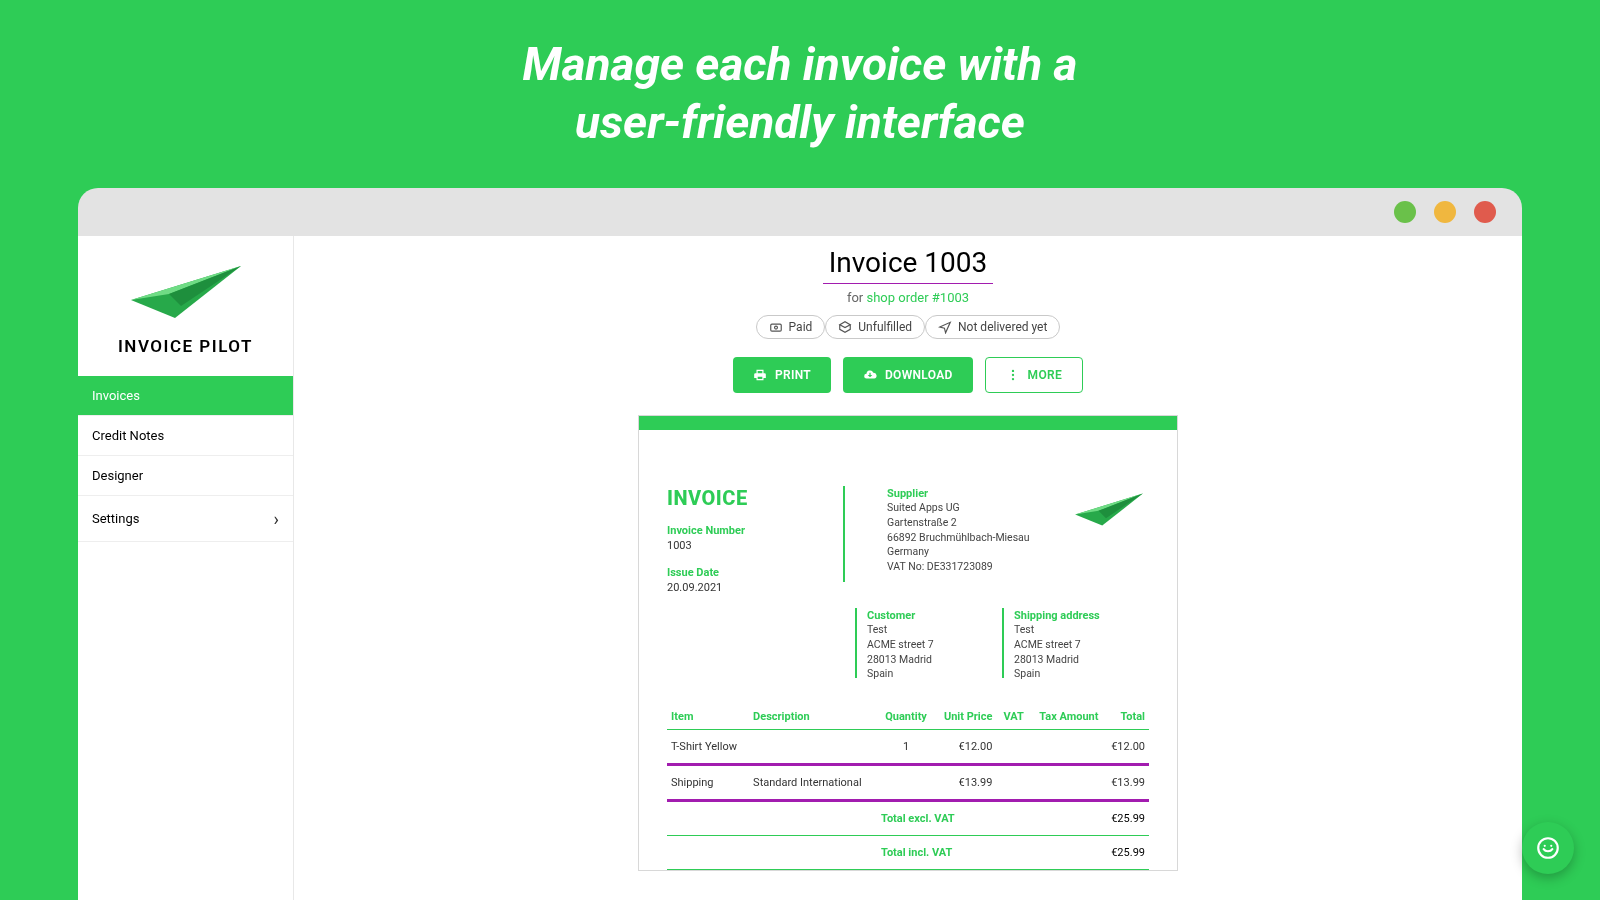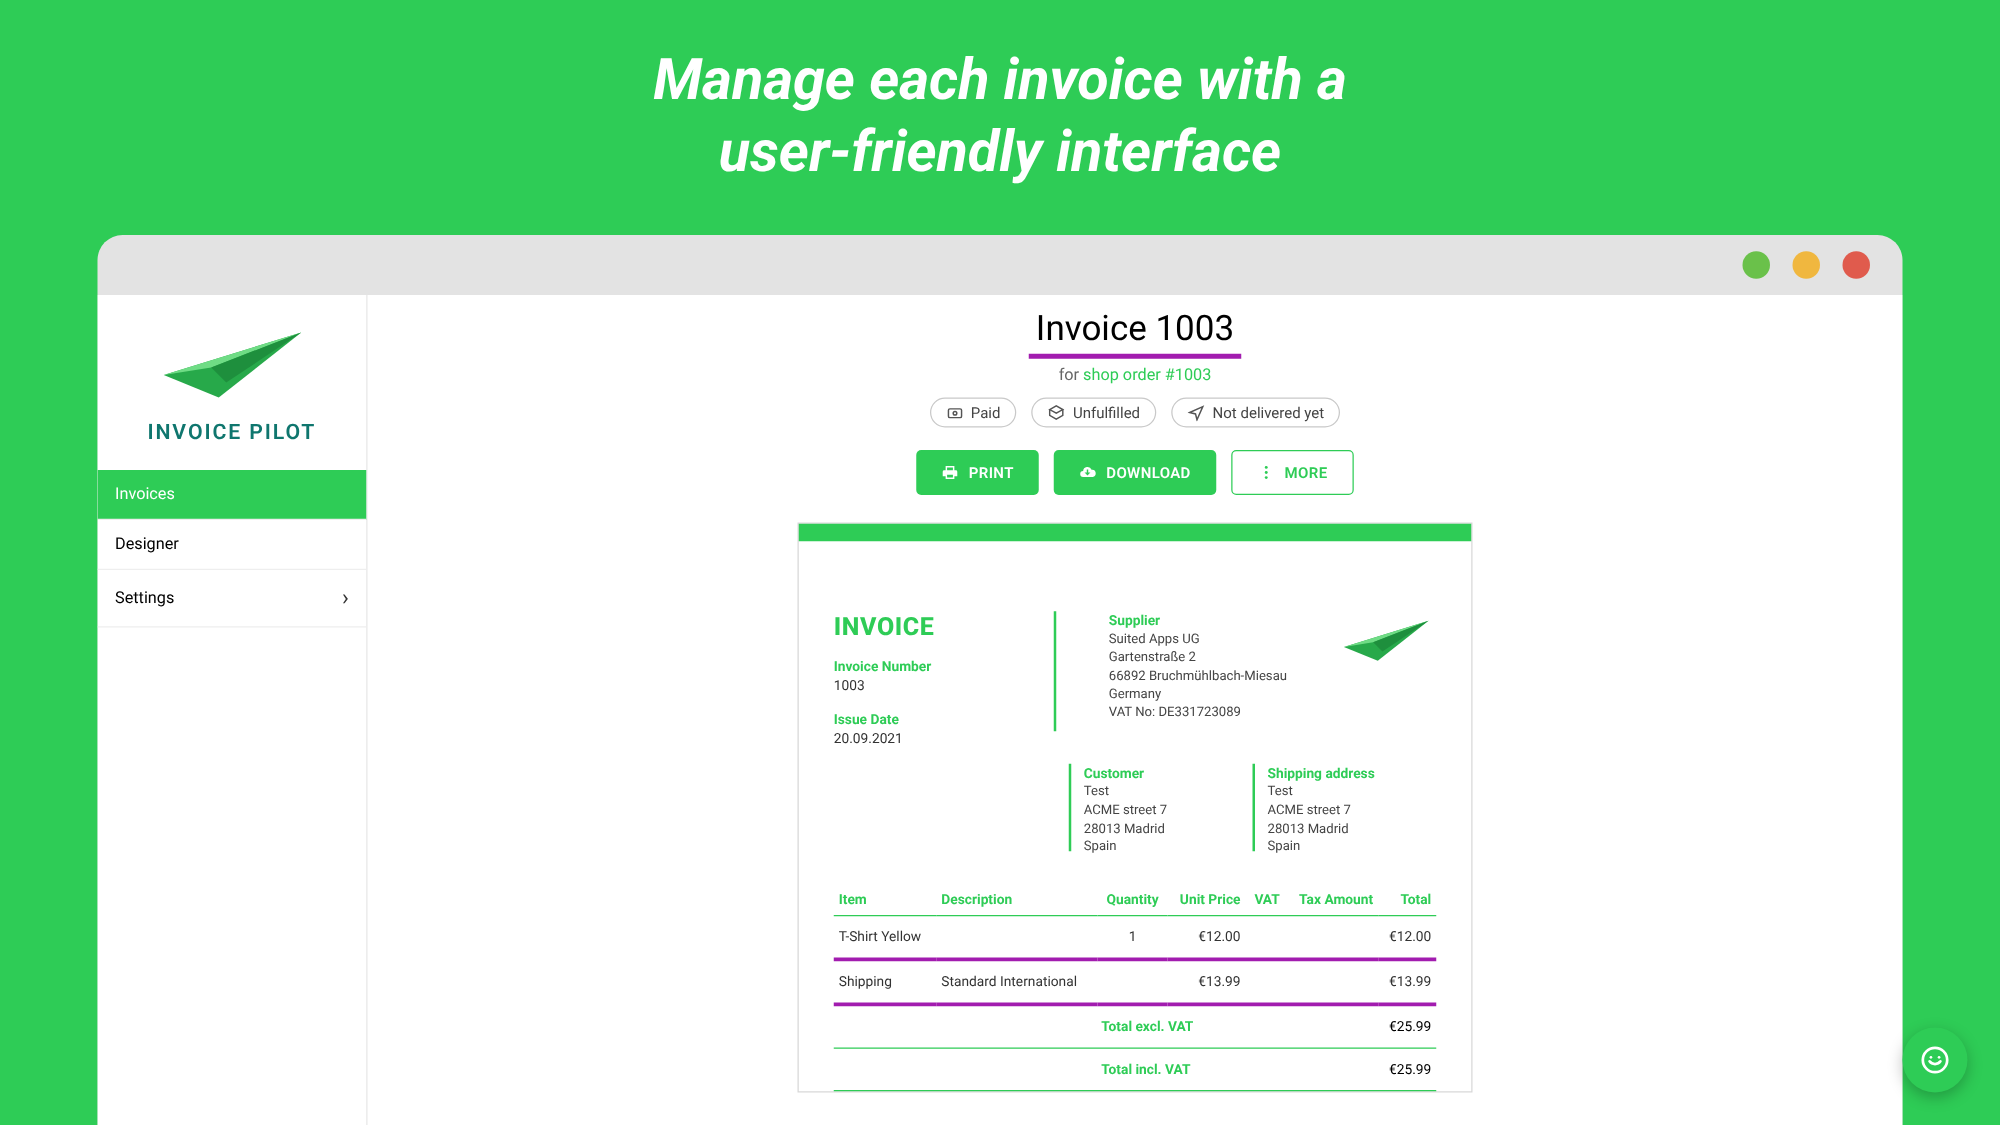--- a/index.html
+++ b/index.html
@@ -15,33 +15,33 @@
     border-top-left-radius: 20px; border-top-right-radius: 20px;
     overflow: hidden;
   }
   .browser-bar { height: 48px; position: relative; }
   .dot { position: absolute; width: 22px; height: 22px; border-radius: 50%; top: 13px; }
 
   .app-frame { position: absolute; left: 0; right: 0; top: 48px; bottom: 0; background: #fff; display: flex; }
 
   .sidebar { width: 216px; border-right: 1px solid #e8e8e8; display: flex; flex-direction: column; }
   .brand { padding: 18px 20px 20px 20px; display: flex; flex-direction: column; align-items: center; }
-  .brand-name { color: #0f766e; font-weight: 600; letter-spacing: 1.5px; font-size: 17px; margin-top: 8px; }
+  .brand-name { color: #000000; font-weight: 600; letter-spacing: 1.5px; font-size: 17px; margin-top: 8px; }
   .side-item { padding: 12px 14px; font-size: 13px; border-bottom: 1px solid #eee; display:flex; align-items:center; justify-content:space-between; cursor:pointer; }
   .side-item.active { background: #2ecc56; color: #fff; }
   .chevron-right::after { content: "›"; font-size: 18px; color: #333; }
 
   .main { flex: 1; overflow: hidden; }
   .main-inner { margin: 0 auto; width: 840px; padding-top: 10px; text-align: center; }
 
-  .page-title { display:inline-block; font-size: 28px; font-weight: 400; border-bottom: 4px solid #a21caf; padding: 0 6px 4px 6px; }
+  .page-title { display:inline-block; font-size: 28px; font-weight: 400; border-bottom: 1px solid #a21caf; padding: 0 6px 4px 6px; }
   .page-sub { font-size: 13px; color: #666; margin-top: 6px; }
   .page-sub .link { color: #2ecc56; }
 
-  .pill-row { margin-top: 10px; display:flex; gap:12px; justify-content:center; }
+  .pill-row { margin-top: 10px; display:flex; gap:0; justify-content:center; }
   .pill { border: 1px solid #c9c9c9; border-radius: 16px; padding: 4px 12px; font-size: 12px; color: #444; display:inline-flex; align-items:center; gap:6px; }
   .pill .ico { width:14px; height:14px; display:inline-block; }
 
   .btn-row { margin-top: 18px; display:flex; gap:12px; justify-content:center; }
   .btn { background:#2ecc56; color:#fff; border-radius:4px; font-size:12px; font-weight:600; padding:10px 20px; display:inline-flex; align-items:center; gap:8px; cursor:pointer; letter-spacing:.3px; }
   .btn.secondary { background:#fff; color:#2ecc56; border:1px solid #2ecc56; }
   .btn .ico { width:14px; height:14px; }
 
   .invoice-card { margin: 22px auto 0 auto; width: 540px; background:#fff; border:1px solid #d8d8d8; text-align:left; }
   .invoice-bar { height: 14px; background:#2ecc56; }
@@ -94,20 +94,23 @@
       <div class="brand">
         <svg width="130" height="74" viewBox="0 0 130 74">
           <path d="M10 46 L120 12 L54 64 Z" fill="#27a94a"></path>
           <path d="M10 46 L120 12 L48 40 Z" fill="#6fdc85"></path>
           <path d="M48 40 L120 12 L60 52 Z" fill="#1e8f3d"></path>
         </svg>
         <div class="brand-name">INVOICE PILOT</div>
       </div>
       <div class="side-item active">
           <span>Invoices</span>
+        </div>
+      <div class="side-item">
+          <span>Credit Notes</span>
         </div>
       <div class="side-item">
           <span>Designer</span>
         </div>
       <div class="side-item">
         <span>Settings</span>
         <span class="chevron-right"></span>
       </div>
     </div>
 

